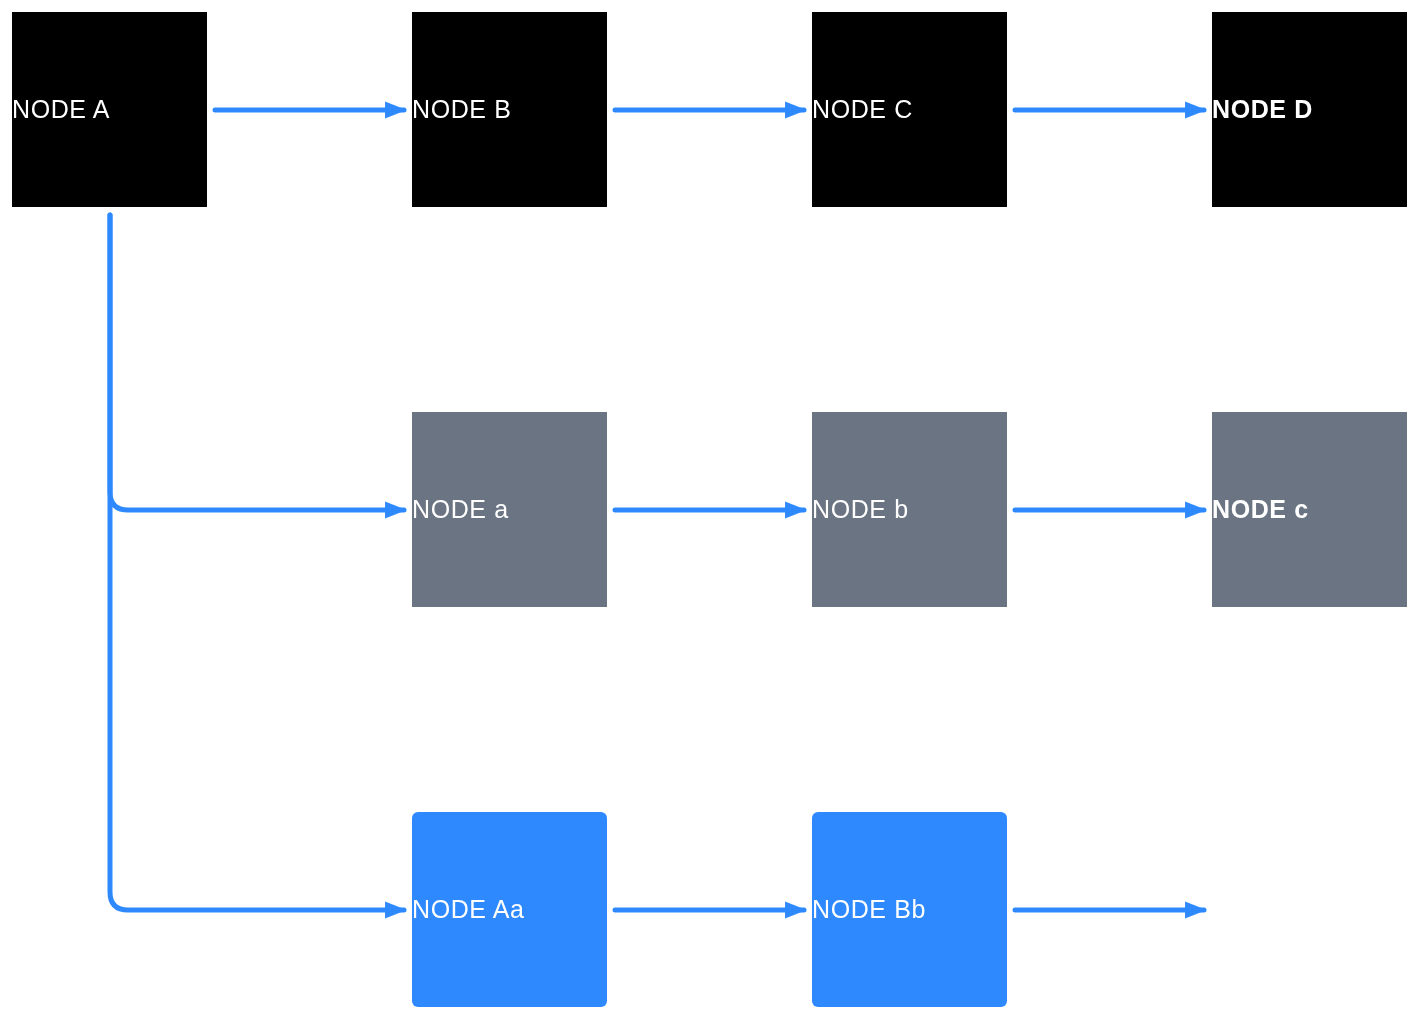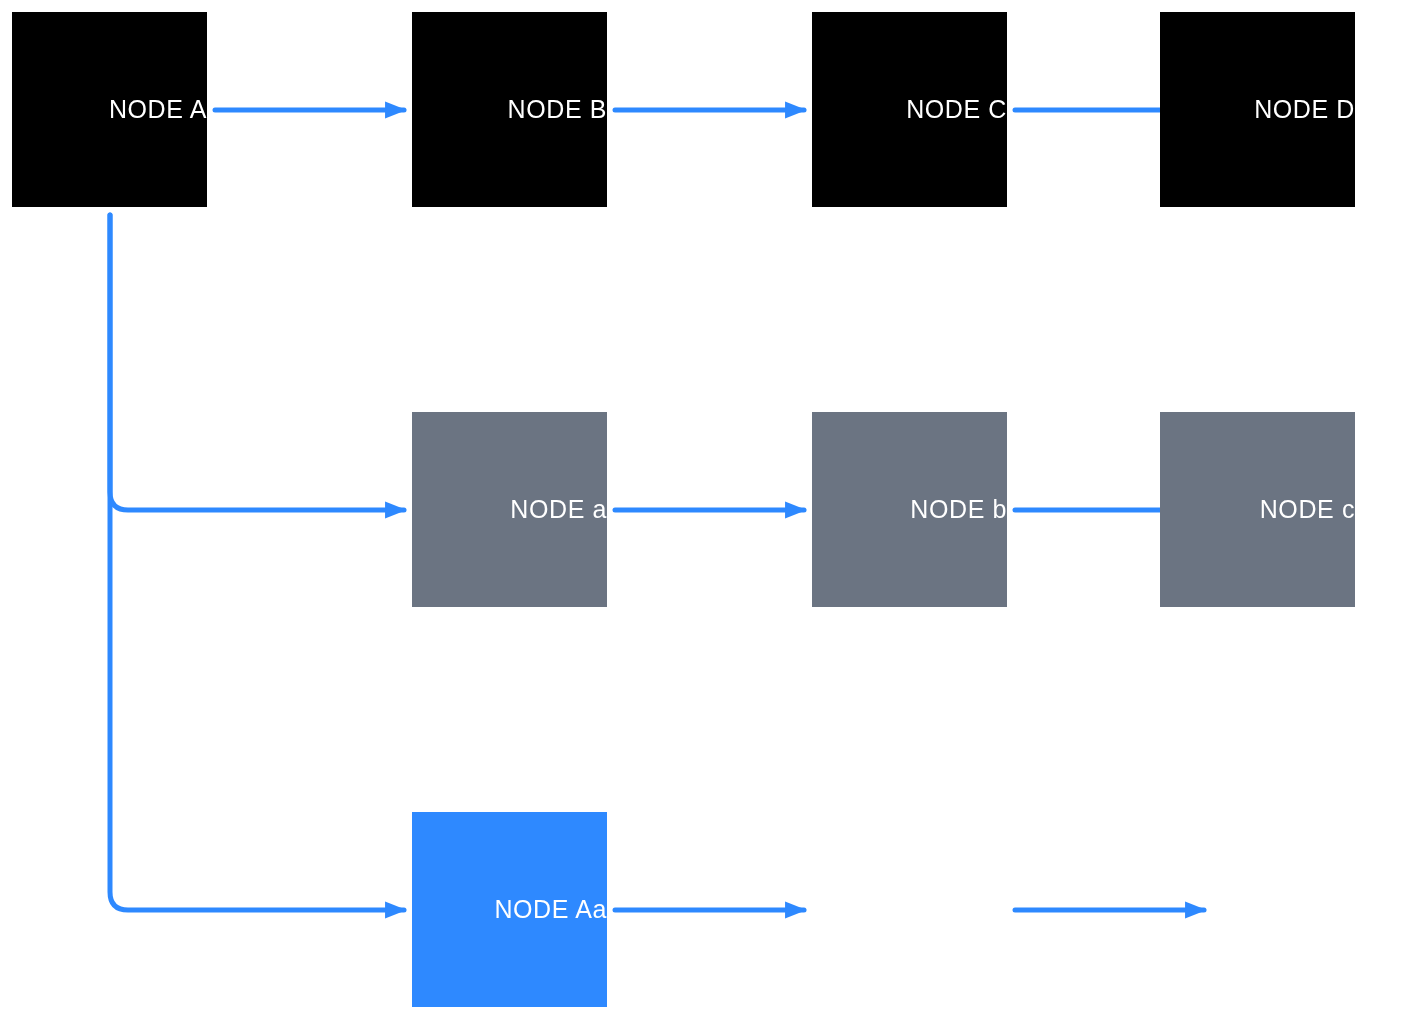--- a/index.html
+++ b/index.html
@@ -15,40 +15,40 @@
   }
   .edges {
     position: absolute;
     left: 0; top: 0;
     width: 1420px; height: 1020px;
     pointer-events: none;
   }
   .node {
     position: absolute;
     width: 195px; height: 195px;
-    display: flex; align-items: center; justify-content: flex-end;
+    display: flex; align-items: center; justify-content: flex-start;
     cursor: default;
   }
   .node-label {
     color: #ffffff;
     font-size: 25px;
     letter-spacing: 0.6px;
     white-space: nowrap;
   }
   .node-black { background: #000000; }
   .node-gray  { background: #6b7482; }
   .node-blue  { background: #2e89ff; }
 
   .r1 { top: 12px; }
   .r2 { top: 412px; }
-  .r3 { top: 812px; }
+  .r3 { top: 812px; border-radius: 6px; }
   .c1 { left: 12px; }
   .c2 { left: 412px; }
   .c3 { left: 812px; }
-  .c4 { left: 1160px; }
+  .c4 { left: 1212px; font-weight: bold; }
 </style>
 </head>
 <body>
 
 <div class="canvas">
 
   <svg class="edges" width="1420" height="1020" viewBox="0 0 1420 1020" xmlns="http://www.w3.org/2000/svg">
     <defs>
       <marker id="arrowhead" viewBox="0 0 10 10" refX="8.8" refY="5" markerWidth="4.3" markerHeight="4.3" orient="auto-start-reverse">
         <path d="M0,1 L10,5 L0,9 Z" fill="#2e89ff"></path>
@@ -86,14 +86,17 @@
   <div class="node node-gray r2 c3">
     <span class="node-label">NODE b</span>
   </div>
   <div class="node node-gray r2 c4">
     <span class="node-label">NODE c</span>
   </div>
 
   <div class="node node-blue r3 c2">
     <span class="node-label">NODE Aa</span>
   </div>
+  <div class="node node-blue r3 c3">
+    <span class="node-label">NODE Bb</span>
+  </div>
 
 </div>
 
 </body></html>

